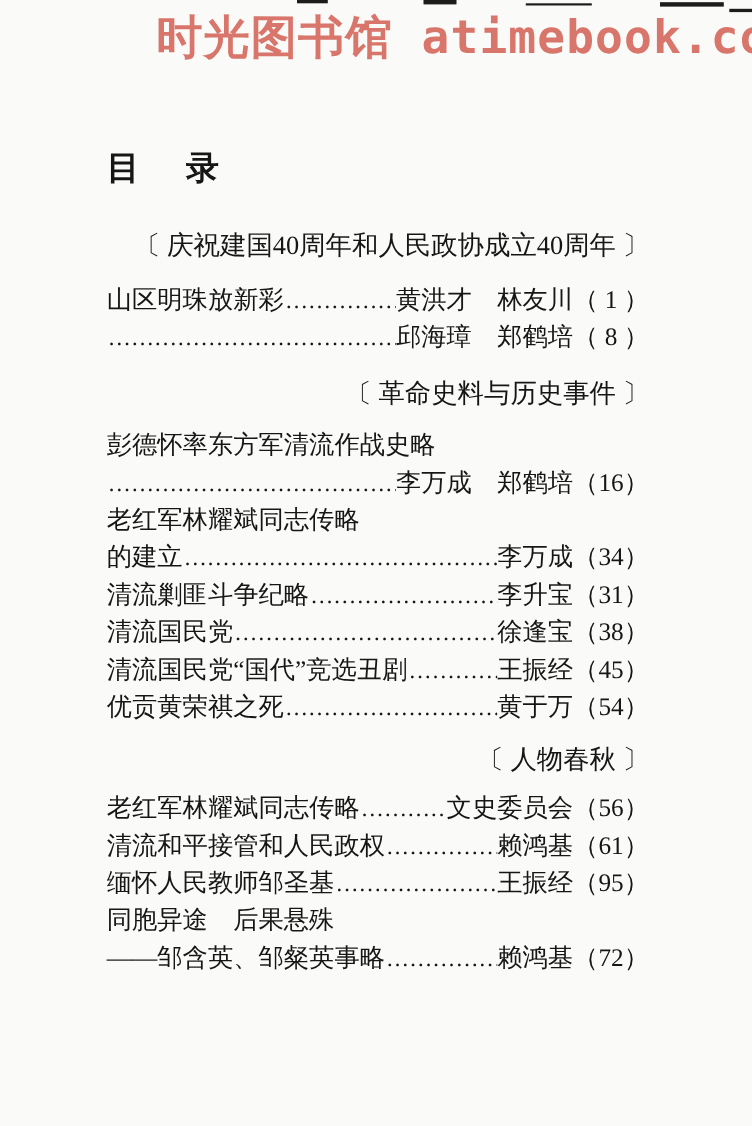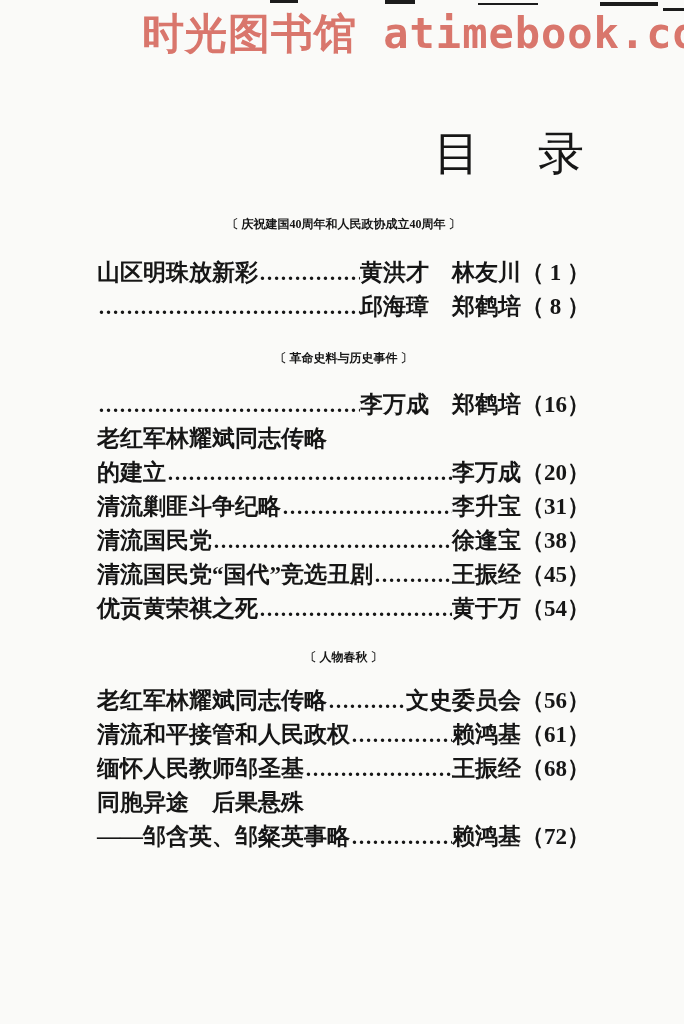--- a/index.html
+++ b/index.html
@@ -19,43 +19,42 @@
     font-family:"DejaVu Sans Mono",monospace;
     font-size:42px;font-weight:bold;
     letter-spacing:1px;
     white-space:nowrap;
   }
   
   .doc{
     position:absolute;top:130px;left:97px;width:493px;
   }
   .doc-title{
-    font-size:46px;font-weight:normal;
-    text-align:right;
+    font-size:30px;font-weight:bold;
+    text-align:left;
     line-height:48px;
     letter-spacing:6px;
     margin:0 0 33px 0;
     white-space:pre;
   }
   .section-header{
-    font-size:12px;font-weight:bold;
-    text-align:center;
+    font-size:24px;font-weight:normal;
+    text-align:right;
     line-height:26px;
     white-space:pre;
   }
   .sh-1{margin:0 0 19px 0;}
   .sh-2{margin:21px 0 17px 0;}
   .sh-3{margin:18px 0 14px 0;}
   .toc-line{
     display:flex;
     align-items:baseline;
     font-size:23px;
     line-height:34px;
     white-space:pre;
-    font-weight:bold;
   }
   .toc-title{flex:0 0 auto;white-space:pre;}
   .toc-dots{
     flex:1 1 auto;
     overflow:hidden;
     white-space:nowrap;
     font-size:21px;
     min-width:0;
     padding:0 1px;
   }
@@ -73,27 +72,28 @@
 
 <div class="watermark" style="color: rgb(217, 118, 108);">时光图书馆 atimebook.co</div>
 
 <div class="doc">
   <div class="doc-title">目　录</div>
   <div id="toc">
       <div class="section-header sh-1">〔 庆祝建国40周年和人民政协成立40周年 〕</div>
       <div class="toc-line"><span class="toc-title">山区明珠放新彩</span><span class="toc-dots">………………………………………………………………</span><span class="toc-authors">黄洪才　林友川</span><span class="toc-page">（ 1 ）</span></div>
       <div class="toc-line"><span class="toc-dots">………………………………………………………………</span><span class="toc-authors">邱海璋　郑鹤培</span><span class="toc-page">（ 8 ）</span></div>
       <div class="section-header sh-2">〔 革命史料与历史事件 〕</div>
+      <div class="toc-line toc-plain"><span class="toc-title">彭德怀率东方军清流作战史略</span></div>
       <div class="toc-line"><span class="toc-title"></span><span class="toc-dots">………………………………………………………………</span><span class="toc-authors">李万成　郑鹤培</span><span class="toc-page">（16）</span></div>
       <div class="toc-line toc-plain"><span class="toc-title">老红军林耀斌同志传略</span></div>
-      <div class="toc-line"><span class="toc-title">的建立</span><span class="toc-dots">………………………………………………………………</span><span class="toc-authors">李万成</span><span class="toc-page">（20）</span></div>
+      <div class="toc-line"><span class="toc-title">的建立</span><span class="toc-dots">………………………………………………………………</span><span class="toc-authors">李万成</span><span class="toc-page">（34）</span></div>
       <div class="toc-line"><span class="toc-title">清流剿匪斗争纪略</span><span class="toc-dots">………………………………………………………………</span><span class="toc-authors">李升宝</span><span class="toc-page">（31）</span></div>
       <div class="toc-line"><span class="toc-title">清流国民党</span><span class="toc-dots">………………………………………………………………</span><span class="toc-authors">徐逢宝</span><span class="toc-page">（38）</span></div>
       <div class="toc-line"><span class="toc-title">清流国民党“国代”竞选丑剧</span><span class="toc-dots">………………………………………………………………</span><span class="toc-authors">王振经</span><span class="toc-page">（45）</span></div>
       <div class="toc-line"><span class="toc-title">优贡黄荣祺之死</span><span class="toc-dots">………………………………………………………………</span><span class="toc-authors">黄于万</span><span class="toc-page">（54）</span></div>
       <div class="section-header sh-3">〔 人物春秋 〕</div>
       <div class="toc-line"><span class="toc-title">老红军林耀斌同志传略</span><span class="toc-dots">………………………………………………………………</span><span class="toc-authors">文史委员会</span><span class="toc-page">（56）</span></div>
       <div class="toc-line"><span class="toc-title">清流和平接管和人民政权</span><span class="toc-dots">………………………………………………………………</span><span class="toc-authors">赖鸿基</span><span class="toc-page">（61）</span></div>
-      <div class="toc-line"><span class="toc-title">缅怀人民教师邹圣基</span><span class="toc-dots">………………………………………………………………</span><span class="toc-authors">王振经</span><span class="toc-page">（68）</span></div>
+      <div class="toc-line"><span class="toc-title">缅怀人民教师邹圣基</span><span class="toc-dots">………………………………………………………………</span><span class="toc-authors">王振经</span><span class="toc-page">（95）</span></div>
       <div class="toc-line toc-plain"><span class="toc-title">同胞异途　后果悬殊</span></div>
       <div class="toc-line"><span class="toc-title">——邹含英、邹粲英事略</span><span class="toc-dots">………………………………………………………………</span><span class="toc-authors">赖鸿基</span><span class="toc-page">（72）</span></div>
     </div>
 </div>
 
 </body></html>

